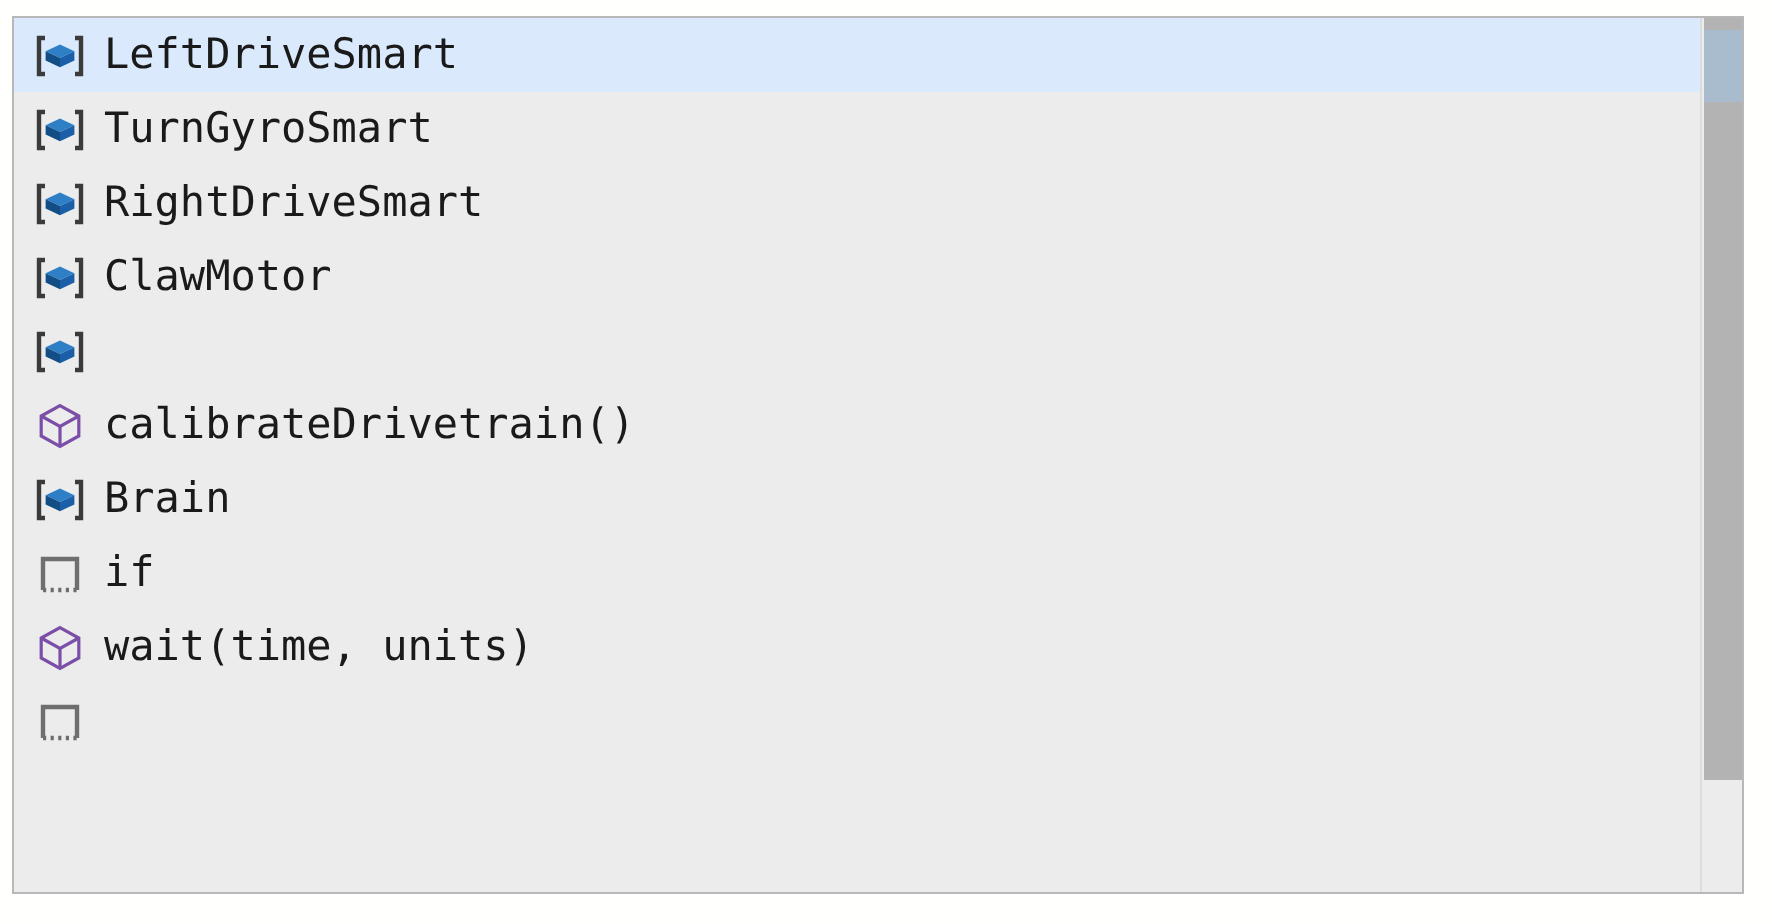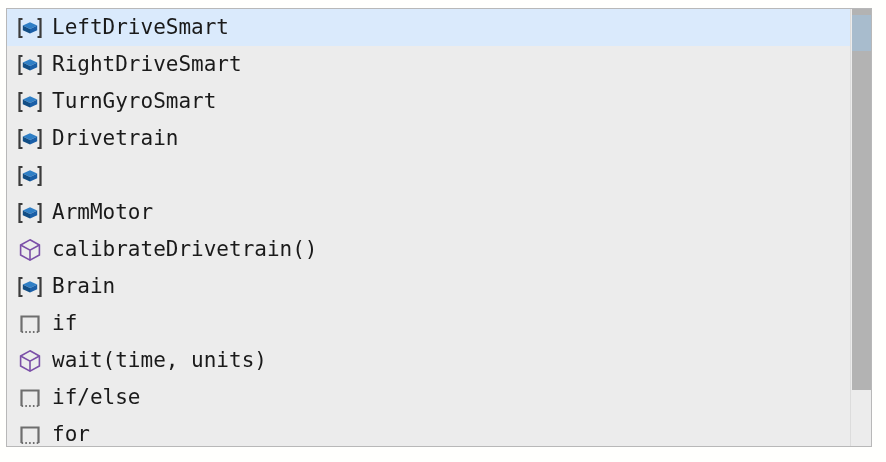--- a/index.html
+++ b/index.html
@@ -120,68 +120,56 @@
       <li class="list-item">
         <span class="item-icon">
           <svg width="26" height="26" viewBox="0 0 26 26">
             <path d="M5.5 4 H2.5 V22 H5.5" fill="none" stroke="#3b3b3b" stroke-width="2.2"></path>
             <path d="M20.5 4 H23.5 V22 H20.5" fill="none" stroke="#3b3b3b" stroke-width="2.2"></path>
             <path d="M13 7.2 L20.2 10.6 L13 14 L5.8 10.6 Z" fill="#2f7fc6"></path>
             <path d="M5.8 10.6 L13 14 L13 18.6 L5.8 15.2 Z" fill="#124e85"></path>
             <path d="M20.2 10.6 L13 14 L13 18.6 L20.2 15.2 Z" fill="#1a5fa8"></path>
           </svg>
         </span>
+        <span class="item-label">TurnGyroSmart</span>
+      </li>
+      <li class="list-item">
+        <span class="item-icon">
+          <svg width="26" height="26" viewBox="0 0 26 26">
+            <path d="M5.5 4 H2.5 V22 H5.5" fill="none" stroke="#3b3b3b" stroke-width="2.2"></path>
+            <path d="M20.5 4 H23.5 V22 H20.5" fill="none" stroke="#3b3b3b" stroke-width="2.2"></path>
+            <path d="M13 7.2 L20.2 10.6 L13 14 L5.8 10.6 Z" fill="#2f7fc6"></path>
+            <path d="M5.8 10.6 L13 14 L13 18.6 L5.8 15.2 Z" fill="#124e85"></path>
+            <path d="M20.2 10.6 L13 14 L13 18.6 L20.2 15.2 Z" fill="#1a5fa8"></path>
+          </svg>
+        </span>
         <span class="item-label">RightDriveSmart</span>
       </li>
       <li class="list-item">
         <span class="item-icon">
           <svg width="26" height="26" viewBox="0 0 26 26">
             <path d="M5.5 4 H2.5 V22 H5.5" fill="none" stroke="#3b3b3b" stroke-width="2.2"></path>
             <path d="M20.5 4 H23.5 V22 H20.5" fill="none" stroke="#3b3b3b" stroke-width="2.2"></path>
             <path d="M13 7.2 L20.2 10.6 L13 14 L5.8 10.6 Z" fill="#2f7fc6"></path>
             <path d="M5.8 10.6 L13 14 L13 18.6 L5.8 15.2 Z" fill="#124e85"></path>
             <path d="M20.2 10.6 L13 14 L13 18.6 L20.2 15.2 Z" fill="#1a5fa8"></path>
           </svg>
         </span>
-        <span class="item-label">TurnGyroSmart</span>
-      </li>
-      <li class="list-item">
-        <span class="item-icon">
-          <svg width="26" height="26" viewBox="0 0 26 26">
-            <path d="M5.5 4 H2.5 V22 H5.5" fill="none" stroke="#3b3b3b" stroke-width="2.2"></path>
-            <path d="M20.5 4 H23.5 V22 H20.5" fill="none" stroke="#3b3b3b" stroke-width="2.2"></path>
-            <path d="M13 7.2 L20.2 10.6 L13 14 L5.8 10.6 Z" fill="#2f7fc6"></path>
-            <path d="M5.8 10.6 L13 14 L13 18.6 L5.8 15.2 Z" fill="#124e85"></path>
-            <path d="M20.2 10.6 L13 14 L13 18.6 L20.2 15.2 Z" fill="#1a5fa8"></path>
-          </svg>
-        </span>
-        <span class="item-label">Drivetrain</span>
-      </li>
-      <li class="list-item">
-        <span class="item-icon">
-          <svg width="26" height="26" viewBox="0 0 26 26">
-            <path d="M5.5 4 H2.5 V22 H5.5" fill="none" stroke="#3b3b3b" stroke-width="2.2"></path>
-            <path d="M20.5 4 H23.5 V22 H20.5" fill="none" stroke="#3b3b3b" stroke-width="2.2"></path>
-            <path d="M13 7.2 L20.2 10.6 L13 14 L5.8 10.6 Z" fill="#2f7fc6"></path>
-            <path d="M5.8 10.6 L13 14 L13 18.6 L5.8 15.2 Z" fill="#124e85"></path>
-            <path d="M20.2 10.6 L13 14 L13 18.6 L20.2 15.2 Z" fill="#1a5fa8"></path>
-          </svg>
-        </span>
-      </li>
-      <li class="list-item">
-        <span class="item-icon">
-          <svg width="26" height="26" viewBox="0 0 26 26">
-            <path d="M5.5 4 H2.5 V22 H5.5" fill="none" stroke="#3b3b3b" stroke-width="2.2"></path>
-            <path d="M20.5 4 H23.5 V22 H20.5" fill="none" stroke="#3b3b3b" stroke-width="2.2"></path>
-            <path d="M13 7.2 L20.2 10.6 L13 14 L5.8 10.6 Z" fill="#2f7fc6"></path>
-            <path d="M5.8 10.6 L13 14 L13 18.6 L5.8 15.2 Z" fill="#124e85"></path>
-            <path d="M20.2 10.6 L13 14 L13 18.6 L20.2 15.2 Z" fill="#1a5fa8"></path>
-          </svg>
-        </span>
-        <span class="item-label">ArmMotor</span>
+        <span class="item-label">ClawMotor</span>
+      </li>
+      <li class="list-item">
+        <span class="item-icon">
+          <svg width="26" height="26" viewBox="0 0 26 26">
+            <path d="M5.5 4 H2.5 V22 H5.5" fill="none" stroke="#3b3b3b" stroke-width="2.2"></path>
+            <path d="M20.5 4 H23.5 V22 H20.5" fill="none" stroke="#3b3b3b" stroke-width="2.2"></path>
+            <path d="M13 7.2 L20.2 10.6 L13 14 L5.8 10.6 Z" fill="#2f7fc6"></path>
+            <path d="M5.8 10.6 L13 14 L13 18.6 L5.8 15.2 Z" fill="#124e85"></path>
+            <path d="M20.2 10.6 L13 14 L13 18.6 L20.2 15.2 Z" fill="#1a5fa8"></path>
+          </svg>
+        </span>
       </li>
       <li class="list-item">
         <span class="item-icon">
           <svg width="26" height="26" viewBox="0 0 26 26">
             <path d="M13 2.8 L22.4 8 V18 L13 23.2 L3.6 18 V8 Z" fill="none" stroke="#7b4fa8" stroke-width="1.6"></path>
             <path d="M3.6 8 L13 13.2 L22.4 8" fill="none" stroke="#7b4fa8" stroke-width="1.6"></path>
             <path d="M13 13.2 V23.2" fill="none" stroke="#7b4fa8" stroke-width="1.6"></path>
           </svg>
         </span>
         <span class="item-label">calibrateDrivetrain()</span>
@@ -217,30 +205,20 @@
         </span>
         <span class="item-label">wait(time, units)</span>
       </li>
       <li class="list-item">
         <span class="item-icon">
           <svg width="26" height="26" viewBox="0 0 26 26">
             <path d="M4.5 21 V5.5 H21.5 V21" fill="none" stroke="#6e6e6e" stroke-width="2.2"></path>
             <path d="M4.5 21 H21.5" fill="none" stroke="#6e6e6e" stroke-width="2.2" stroke-dasharray="1.6 2.2"></path>
           </svg>
         </span>
-        <span class="item-label">if/else</span>
-      </li>
-      <li class="list-item">
-        <span class="item-icon">
-          <svg width="26" height="26" viewBox="0 0 26 26">
-            <path d="M4.5 21 V5.5 H21.5 V21" fill="none" stroke="#6e6e6e" stroke-width="2.2"></path>
-            <path d="M4.5 21 H21.5" fill="none" stroke="#6e6e6e" stroke-width="2.2" stroke-dasharray="1.6 2.2"></path>
-          </svg>
-        </span>
-        <span class="item-label">for</span>
       </li>
     </ul>
 
   <div id="vertical-scrollbar">
     <div id="scrollbar-thumb">
       <div class="thumb-sel-tint"></div>
     </div>
   </div>
 
 </div>

